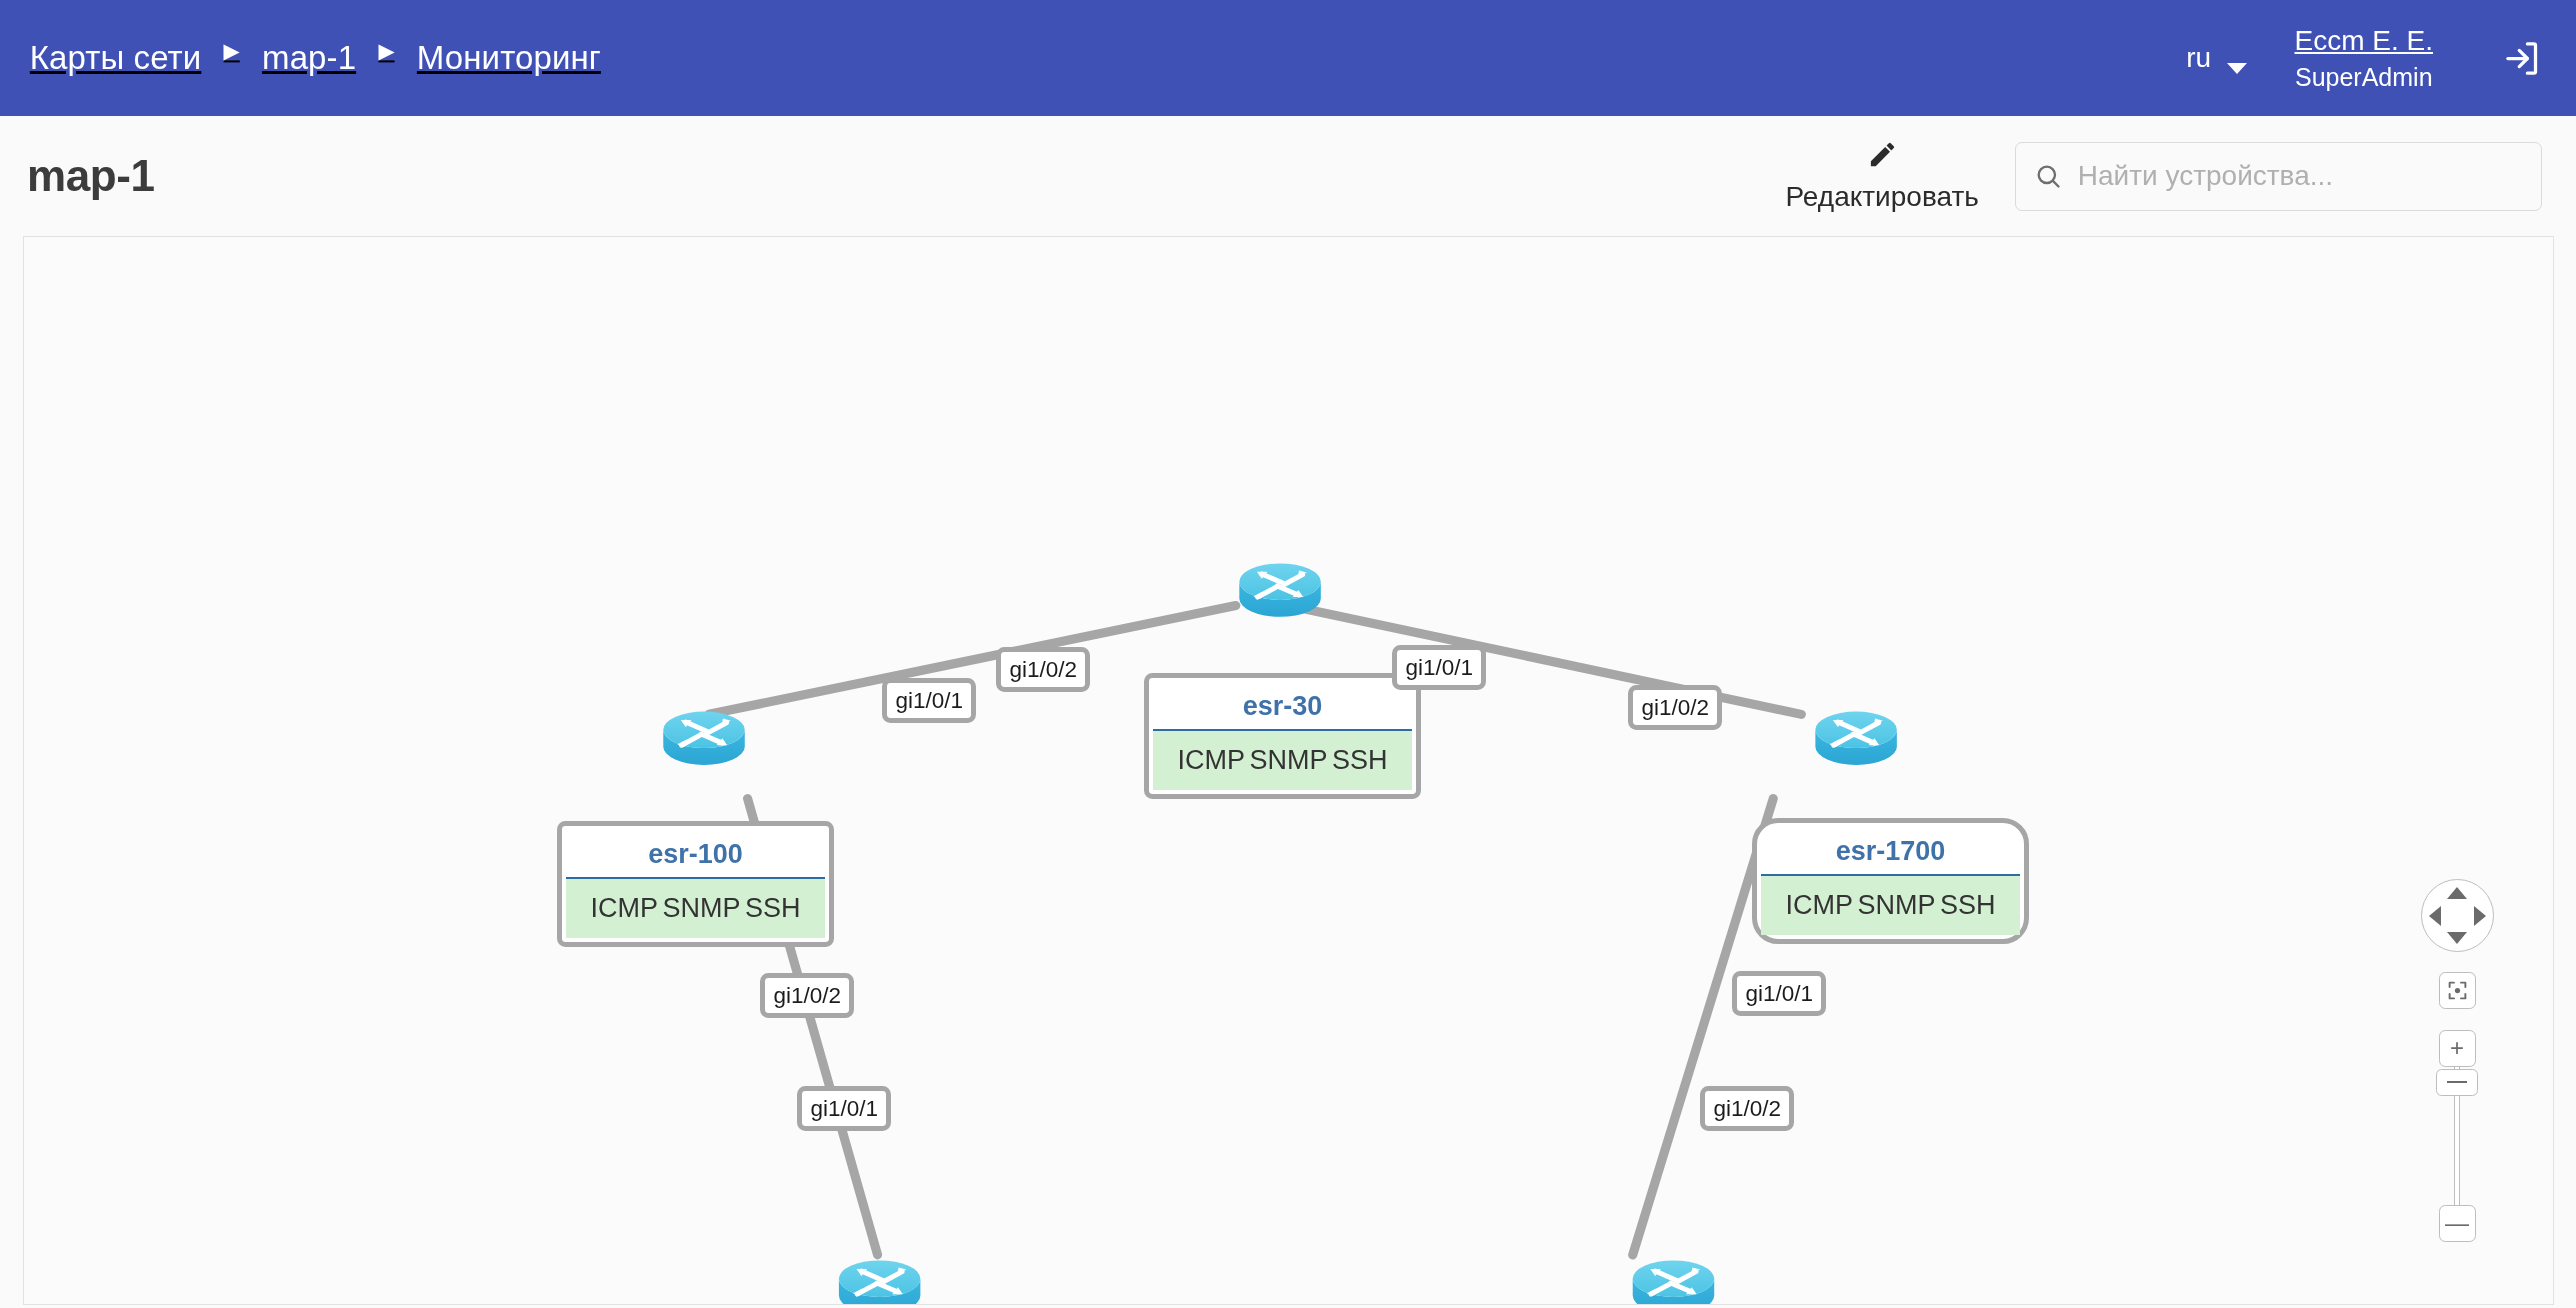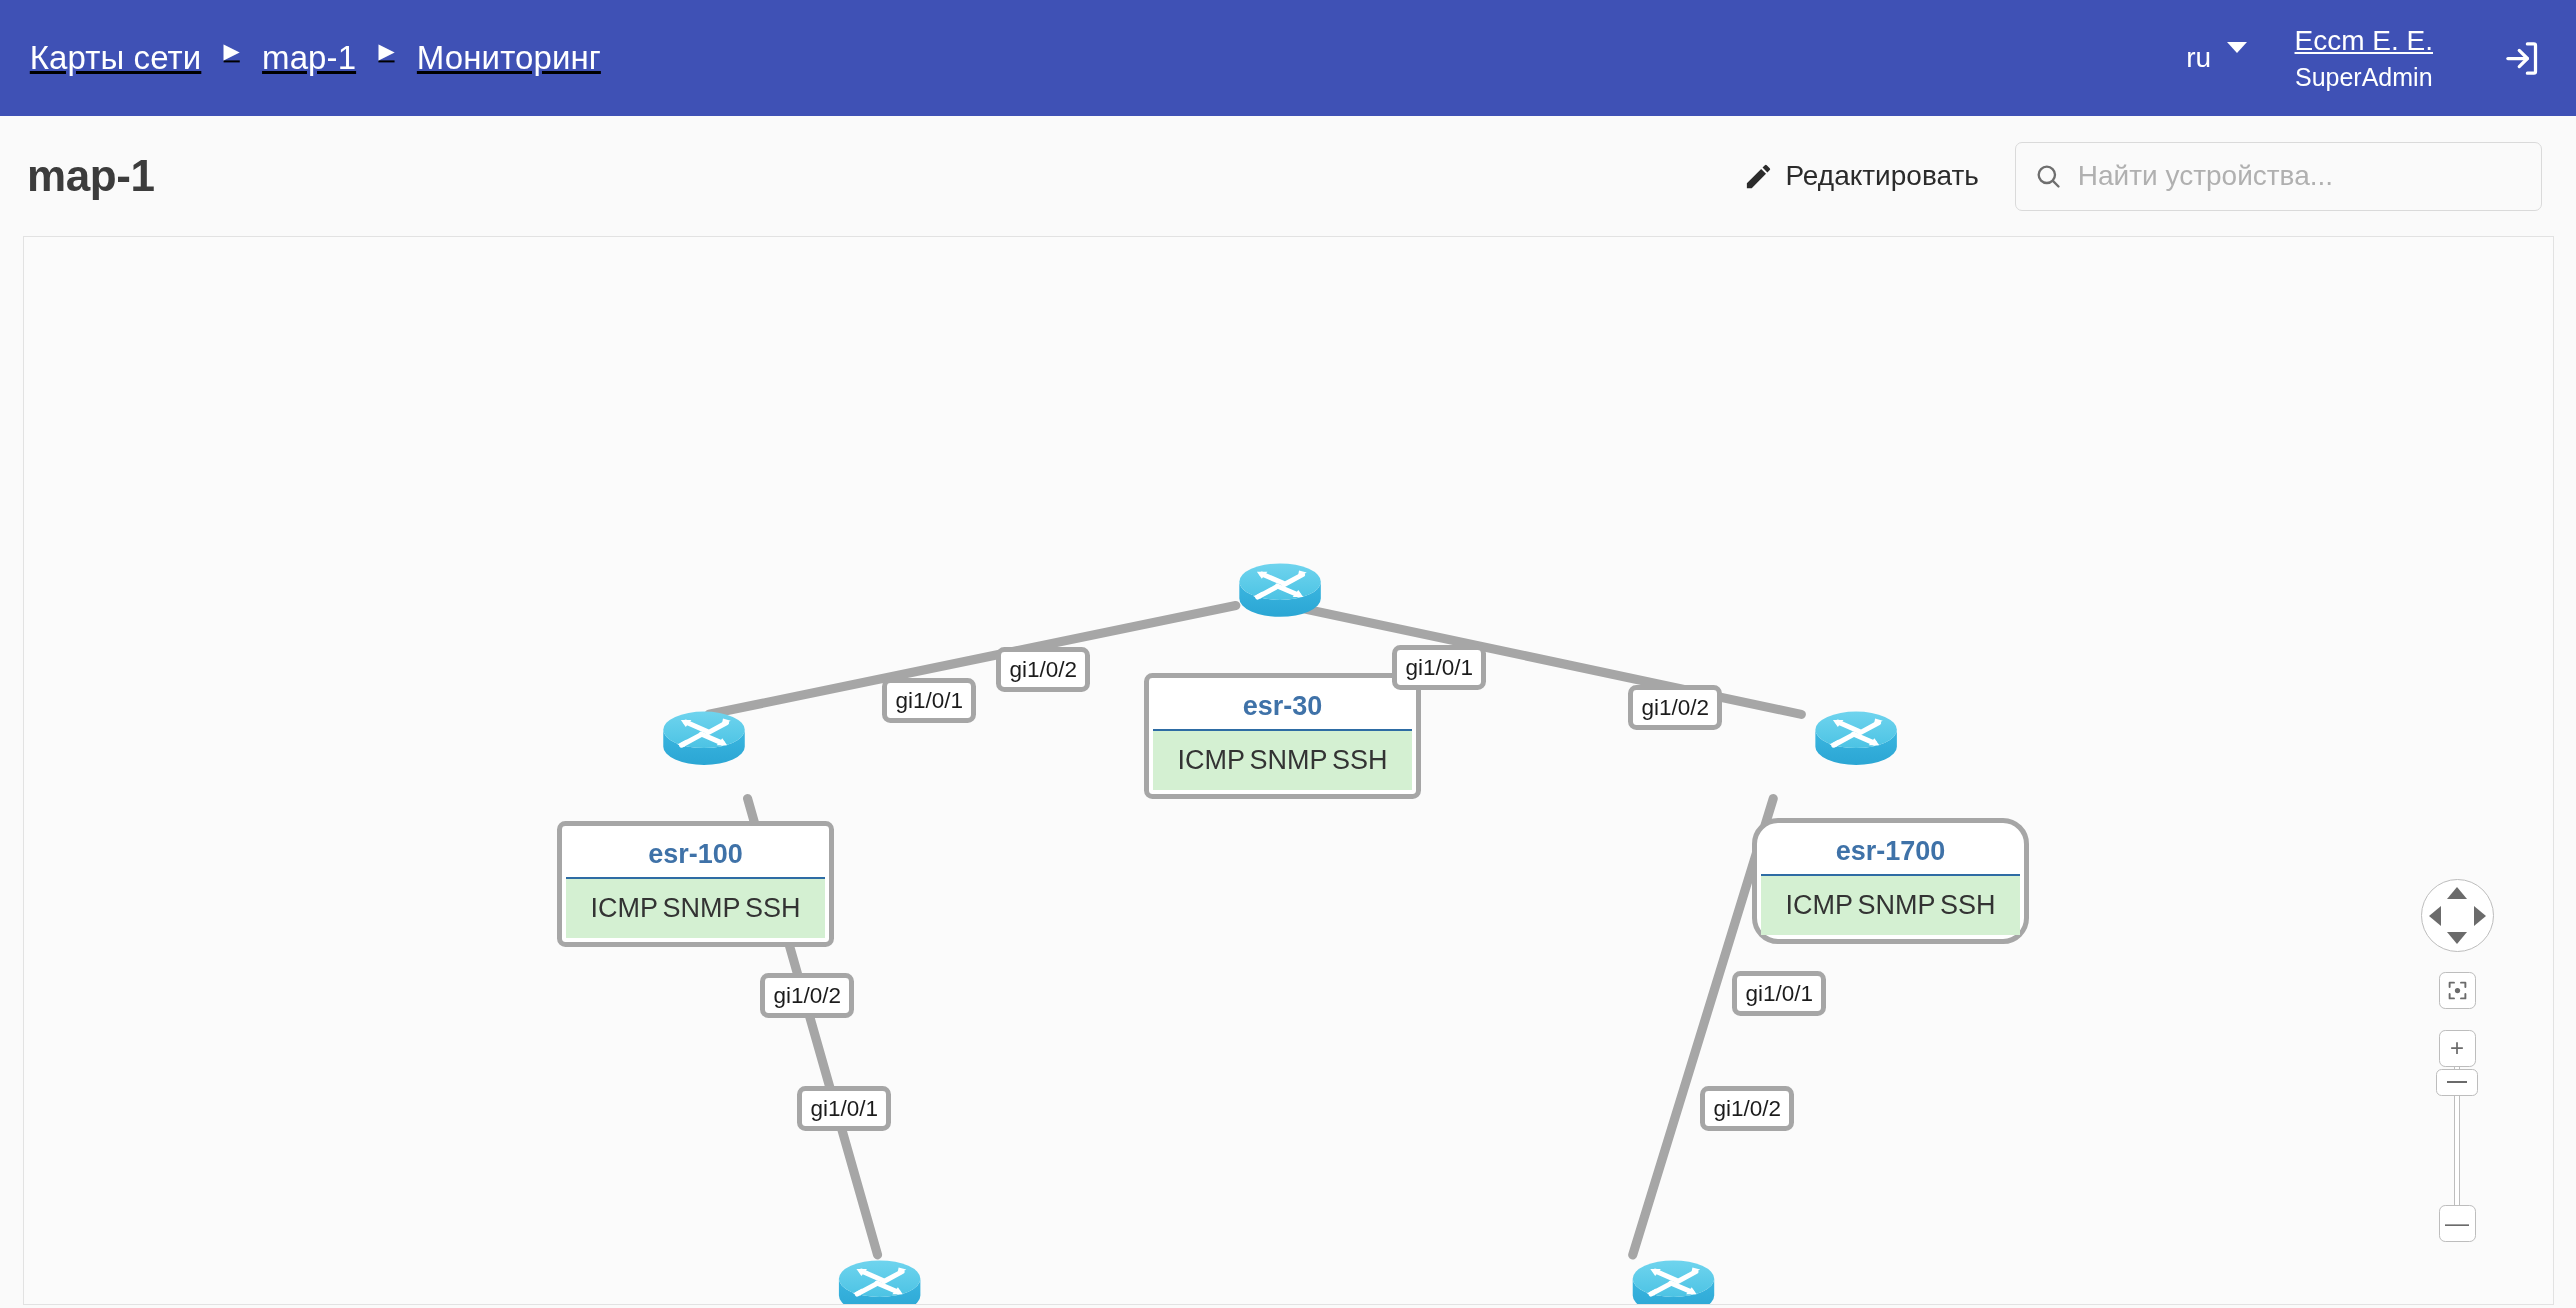--- a/index.html
+++ b/index.html
@@ -46,21 +46,21 @@
     transform: translateY(1.4px);
   }
 
   .appbar-right {
     display: flex;
     align-items: center;
     gap: 0;
   }
   .lang-select {
     display: flex;
-    align-items: flex-start;
+    align-items: flex-end;
     gap: 15.5px;
     color: #fff;
     font-size: 28px;
     margin-right: 48px;
   }
   .caret-down {
     width: 0; height: 0;
     border-left: 10.5px solid transparent;
     border-right: 10.5px solid transparent;
     border-top: 11.2px solid #ffffff;
@@ -113,20 +113,21 @@
     display: flex;
     align-items: center;
     gap: 11.2px;
     background: transparent;
     border: none;
     cursor: pointer;
     color: #2b2b2b;
     font-size: 28px;
     font-family: "Liberation Sans", sans-serif;
     padding: 7px 4.2px;
+    flex-direction: column;
   }
   .pencil-icon { width: 31px; height: 31px; display: block; }
 
   .search-box {
     width: 527px;
     height: 69px;
     border: 1.4px solid #dadada;
     border-radius: 7px;
     background: #fafafa;
     display: flex;

